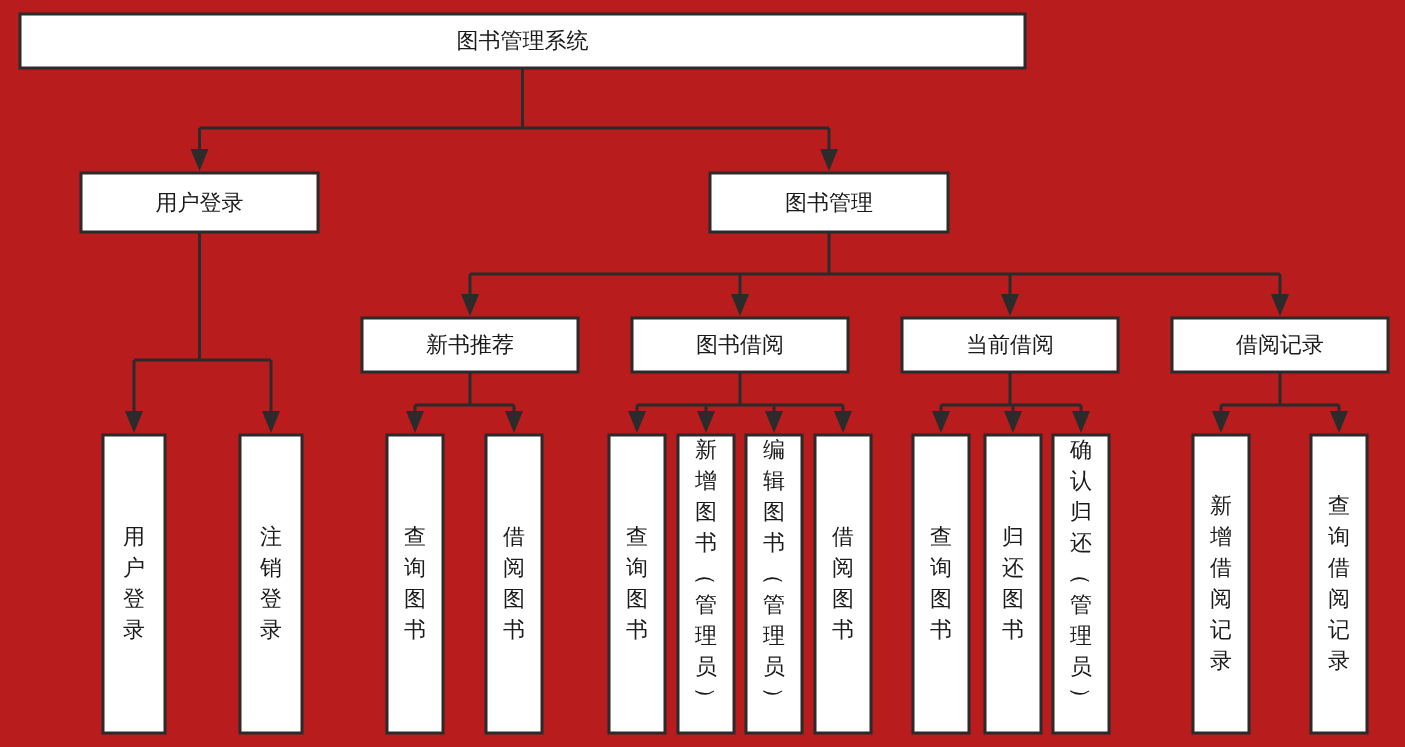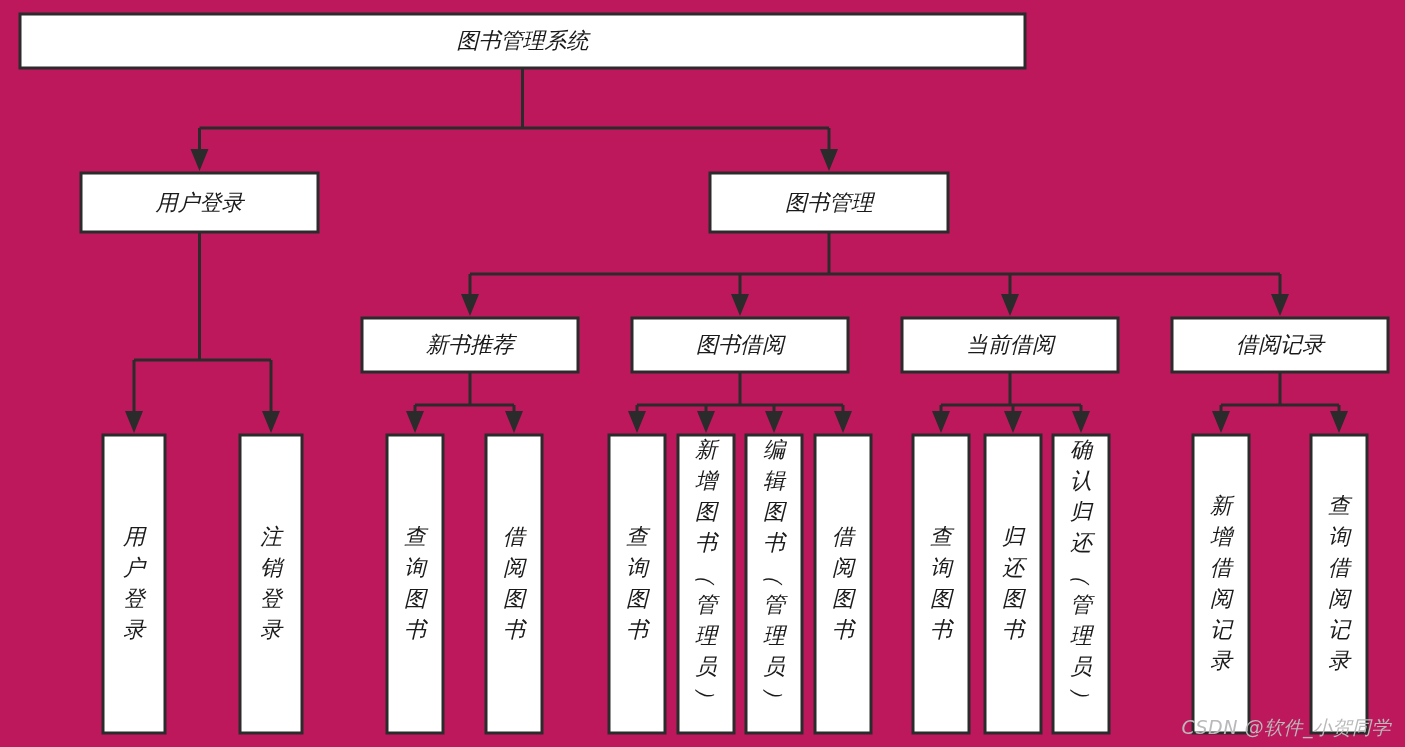--- a/index.html
+++ b/index.html
@@ -10,22 +10,21 @@
   body {
     width: 1405px;
     height: 747px;
     font-family: "DejaVu Sans", "Liberation Sans", sans-serif;
     overflow: hidden;
   }
   #diagram-root {
     position: relative;
     width: 1405px;
     height: 747px;
-    background: #be185d;
-    font-style: italic;
+    background: #b91c1c;
   }
   svg#tree-svg {
     position: absolute;
     left: 0;
     top: 0;
     width: 1405px;
     height: 747px;
   }
   .node-box {
     fill: #ffffff;
@@ -266,15 +265,14 @@
           <text x="1339" y="513" class="node-label-v">查</text>
           <text x="1339" y="544" class="node-label-v">询</text>
           <text x="1339" y="575" class="node-label-v">借</text>
           <text x="1339" y="606" class="node-label-v">阅</text>
           <text x="1339" y="637" class="node-label-v">记</text>
           <text x="1339" y="668" class="node-label-v">录</text>
         </g>
       </g>
   </svg>
 
-  <div class="watermark">CSDN @软件_小贺同学</div>
 
 </div>
 
 </body></html>

